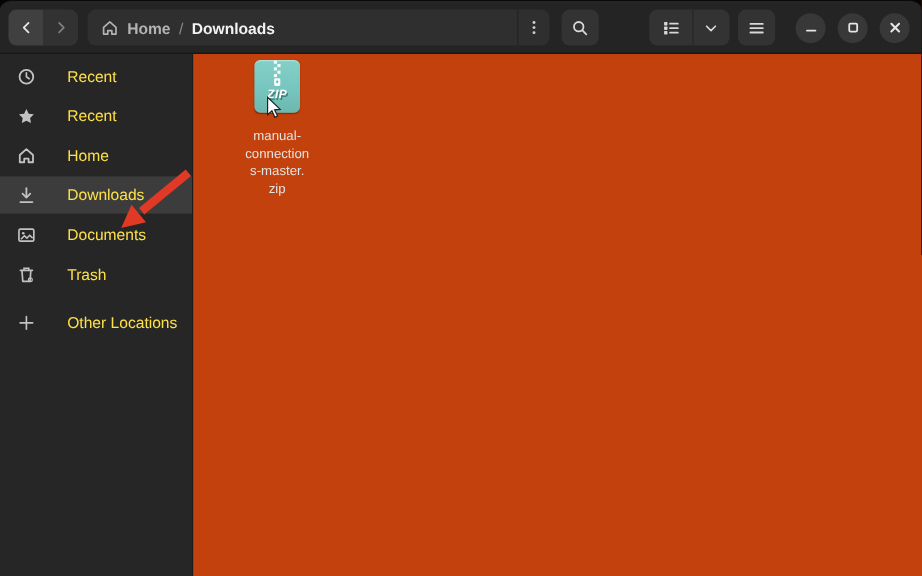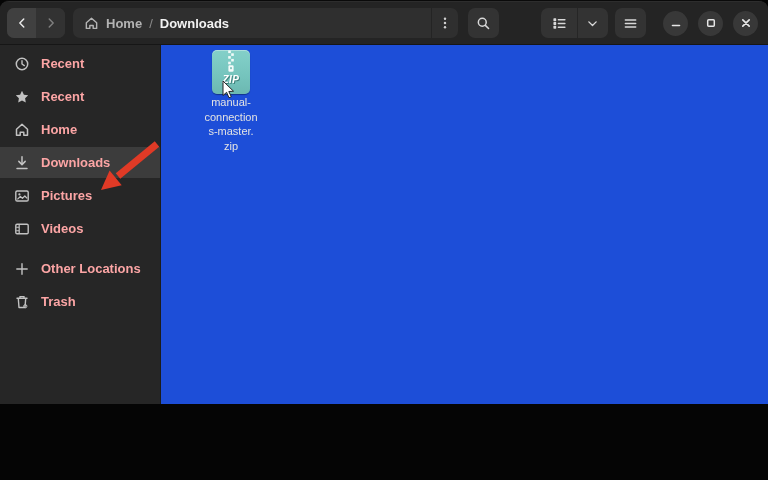--- a/index.html
+++ b/index.html
@@ -1,18 +1,18 @@
 <!DOCTYPE html>
 <html><head>
 <meta charset="utf-8">
 <style>
   * { box-sizing: border-box; margin: 0; padding: 0; }
   html, body { width: 768px; height: 480px; background: #050505; font-family: "Liberation Sans", "DejaVu Sans", sans-serif; }
   .window {
-    position: relative; width: 768px; height: 404px;
+    position: relative; width: 768px; height: 480px;
     background: #2d2d2d; overflow: hidden;
     border-radius: 9px 9px 0 0;
     border-top: 1px solid #0a0a0a;
   }
 
   
   .headerbar {
     position: absolute; top: 1px; left: 0; right: 0; height: 43px;
     background: #242424; border-bottom: 1px solid #161616;
     display: flex; align-items: center;
@@ -55,44 +55,44 @@
   }
 
   
   .main { position: absolute; top: 44px; left: 0; right: 0; bottom: 0; display: flex; }
   .sidebar {
     width: 161px; flex: none; background: #262626;
     border-right: 1px solid #1c1c1c; padding-top: 3px;
   }
   .srow {
     height: 31px; margin-bottom: 2px; display: flex; align-items: center;
-    padding-left: 14px; color: #fca5a5; font-size: 13px; font-weight: 700;
+    padding-left: 14px; color: #fde047; font-size: 13px; font-weight: 400; gap: 15px;
   }
   .srow .sicon { width: 16px; height: 16px; margin-right: 11px; color: #c2c2c2; flex: none; display: flex; }
   .srow.selected { background: #3c3c3c; }
   .srow.gap-above { margin-top: 9px; }
 
-  .content { flex: 1; position: relative; background: #1d4ed8; }
+  .content { flex: 1; position: relative; background: #c2410c; }
 
   
   .file-cell {
     position: absolute; left: 24px; top: 5px; width: 92px;
     display: flex; flex-direction: column; align-items: center;
   }
   .zipicon {
     position: relative; width: 38px; height: 44px; border-radius: 5px;
     background: linear-gradient(180deg, #84d0c9 0%, #76c5be 55%, #6cb8b1 100%);
     box-shadow: inset 0 1px 0 rgba(255,255,255,.35), 0 1px 1px rgba(0,0,0,.35);
   }
   .zipicon .ziplabel {
     position: absolute; left: 0; right: 0; top: 24px; text-align: center;
     font-size: 10px; font-weight: 700; font-style: italic; color: #ffffff;
     text-shadow: 1px 1px 0 rgba(30,90,85,.6); letter-spacing: .5px;
   }
-  .file-name { margin-top: 1px; text-align: center; font-size: 11px; line-height: 14.5px; color: #e3e3e3; }
+  .file-name { margin-top: 13px; text-align: center; font-size: 11px; line-height: 14.5px; color: #e3e3e3; }
 
   .overlay { position: absolute; inset: 0; pointer-events: none; }
 
   svg { display: block; }
 </style>
 </head>
 <body>
 
 <div class="window">
 
@@ -256,53 +256,43 @@
 
 
       <div class="srow">
         <span class="sicon">
           <svg width="16" height="16" viewBox="0 0 16 16">
               <rect x="1.8" y="3" width="12.4" height="10" rx="1.3" fill="none" stroke="currentColor" stroke-width="1.4"></rect>
               <circle cx="5.4" cy="6.4" r="1.1" fill="currentColor"></circle>
               <path d="M3.4 11.4l3-3 2 2 2.4-2.4 2.4 2.4" fill="none" stroke="currentColor" stroke-width="1.3" stroke-linejoin="round"></path>
             </svg>
         </span>
-        <span>Pictures</span>
-      </div>
-
-      <div class="srow">
-        <span class="sicon">
-          <svg width="16" height="16" viewBox="0 0 16 16">
-              <rect x="1.8" y="3.2" width="12.4" height="9.6" rx="1.2" fill="none" stroke="currentColor" stroke-width="1.4"></rect>
-              <path d="M5.2 3.4v9.2" stroke="currentColor" stroke-width="1.2"></path>
-              <path d="M2.2 6.2h2.8M2.2 9.8h2.8" stroke="currentColor" stroke-width="1.1"></path>
-            </svg>
-        </span>
-        <span>Videos</span>
-      </div>
-
-      <div class="srow gap-above">
-        <span class="sicon">
-          <svg width="16" height="16" viewBox="0 0 16 16">
-              <path d="M8 2.8v10.4M2.8 8h10.4" stroke="currentColor" stroke-width="1.4" stroke-linecap="round"></path>
-            </svg>
-        </span>
-        <span>Other Locations</span>
-      </div>
+        <span>Documents</span>
+      </div>
+
 
       <div class="srow">
         <span class="sicon">
           <svg width="16" height="16" viewBox="0 0 16 16">
               <path d="M3 4.3h10" stroke="currentColor" stroke-width="1.4" stroke-linecap="round"></path>
               <path d="M6 4.1V2.6h4v1.5" fill="none" stroke="currentColor" stroke-width="1.3"></path>
               <path d="M4.3 4.5l.7 9h6l.7-9" fill="none" stroke="currentColor" stroke-width="1.4" stroke-linejoin="round"></path>
               <circle cx="11.3" cy="12.2" r="1.6" fill="none" stroke="currentColor" stroke-width="1"></circle>
             </svg>
         </span>
         <span>Trash</span>
+      </div>
+
+      <div class="srow gap-above">
+        <span class="sicon">
+          <svg width="16" height="16" viewBox="0 0 16 16">
+              <path d="M8 2.8v10.4M2.8 8h10.4" stroke="currentColor" stroke-width="1.4" stroke-linecap="round"></path>
+            </svg>
+        </span>
+        <span>Other Locations</span>
       </div>
     </div>
 
     <div class="content">
       <div class="file-cell">
         <div class="zipicon">
           <svg width="38" height="44" viewBox="0 0 38 44" style="position:absolute;left:0;top:0;">
             <g fill="#ffffff" opacity="0.9">
               <rect x="16.2" y="0.5" width="2.6" height="2.6"></rect>
               <rect x="19.2" y="3.3" width="2.6" height="2.6"></rect>

